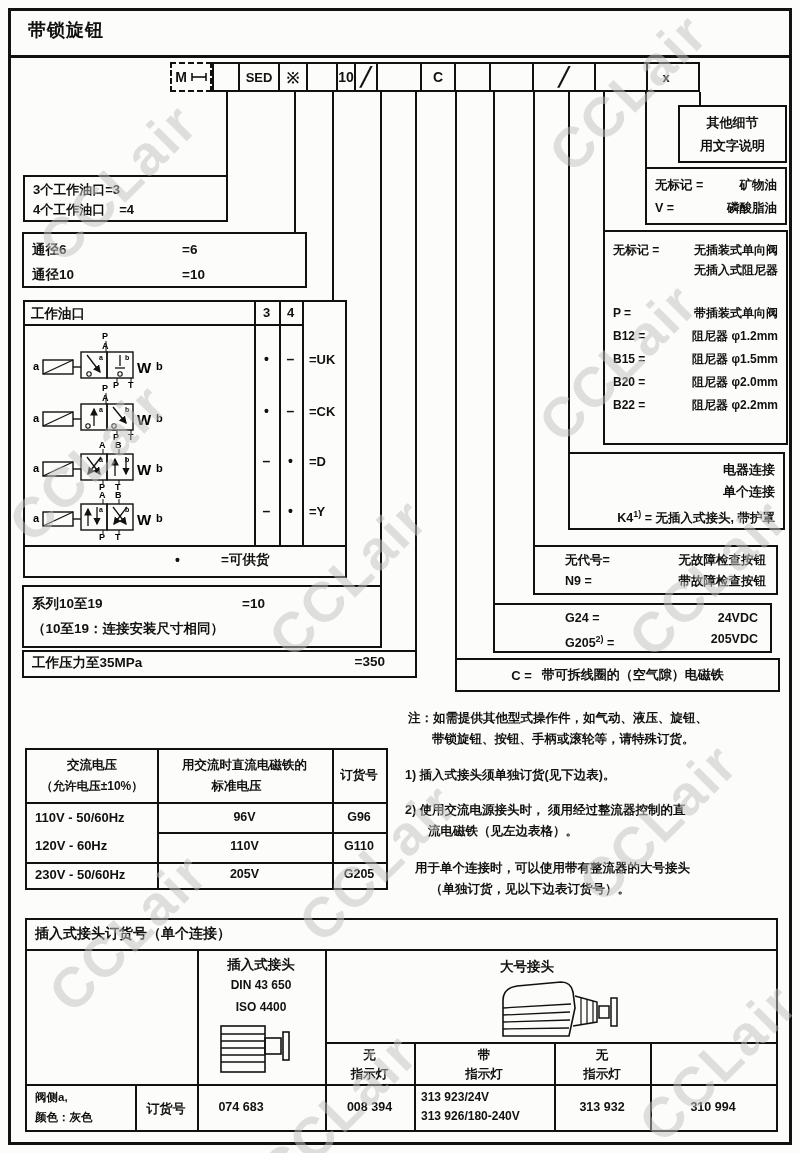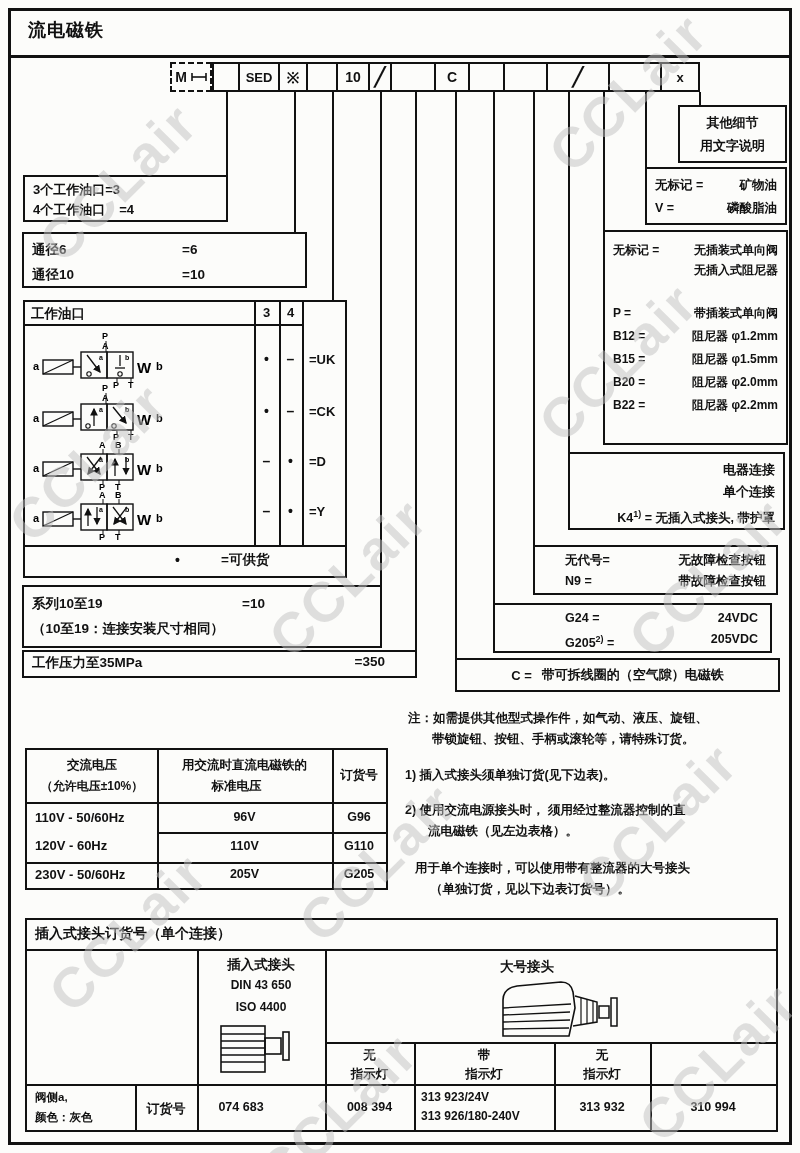--- a/index.html
+++ b/index.html
@@ -41,36 +41,36 @@
   <div class="wm" style="left:520px;top:330px;">CCLair</div>
   <div class="wm" style="left:610px;top:545px;">CCLair</div>
   <div class="wm" style="left:30px;top:900px;">CCLair</div>
   <div class="wm" style="left:280px;top:830px;">CCLair</div>
   <div class="wm" style="left:560px;top:790px;">CCLair</div>
   <div class="wm" style="left:620px;top:1030px;">CCLair</div>
   <div class="wm" style="left:240px;top:1080px;">CCLair</div>
 
   <div class="bx" style="left:8px;top:8px;width:784px;height:1137px;border-width:3px;"></div>
   <div class="hl" style="left:8px;top:55px;width:784px;height:3px;"></div>
-  <div class="t" style="left:28px;top:18px;font-size:18px;letter-spacing:1px;">流电磁铁</div>
+  <div class="t" style="left:28px;top:18px;font-size:18px;letter-spacing:1px;">带锁旋钮</div>
 
   <div class="bx" style="left:170px;top:62px;width:42px;height:30px;border-style:dashed;border-width:2px;display:flex;align-items:center;justify-content:center;gap:4px;">
     <span class="t" style="position:static;font-size:14px;">M</span>
     <svg width="16" height="12" style="display:inline-block;">
       <line x1="1" y1="6" x2="15" y2="6" stroke="#111" stroke-width="1.6"></line>
       <line x1="1" y1="2" x2="1" y2="10" stroke="#111" stroke-width="1.6"></line>
       <line x1="15" y1="2" x2="15" y2="10" stroke="#111" stroke-width="1.6"></line>
     </svg>
   </div>
   <div class="bx coderow" style="left:212px;top:62px;width:488px;height:30px;">
     <div class="cc" style="width:26px;"></div>
     <div class="cc" style="width:40px;font-size:13px;">SED</div>
     <div class="cc" style="width:28px;font-size:15px;">※</div>
     <div class="cc" style="width:30px;"></div>
-    <div class="cc" style="width:32px;">10</div>
+    <div class="cc" style="width:18px;">10</div>
     <div class="cc" style="width:22px;font-size:18px;">╱</div>
     <div class="cc" style="width:44px;"></div>
     <div class="cc" style="width:34px;">C</div>
     <div class="cc" style="width:35px;"></div>
     <div class="cc" style="width:43px;"></div>
     <div class="cc" style="width:62px;font-size:18px;">╱</div>
     <div class="cc" style="width:52px;"></div>
     <div class="cc" style="width:36px;font-size:13px;">x</div>
   </div>
 

